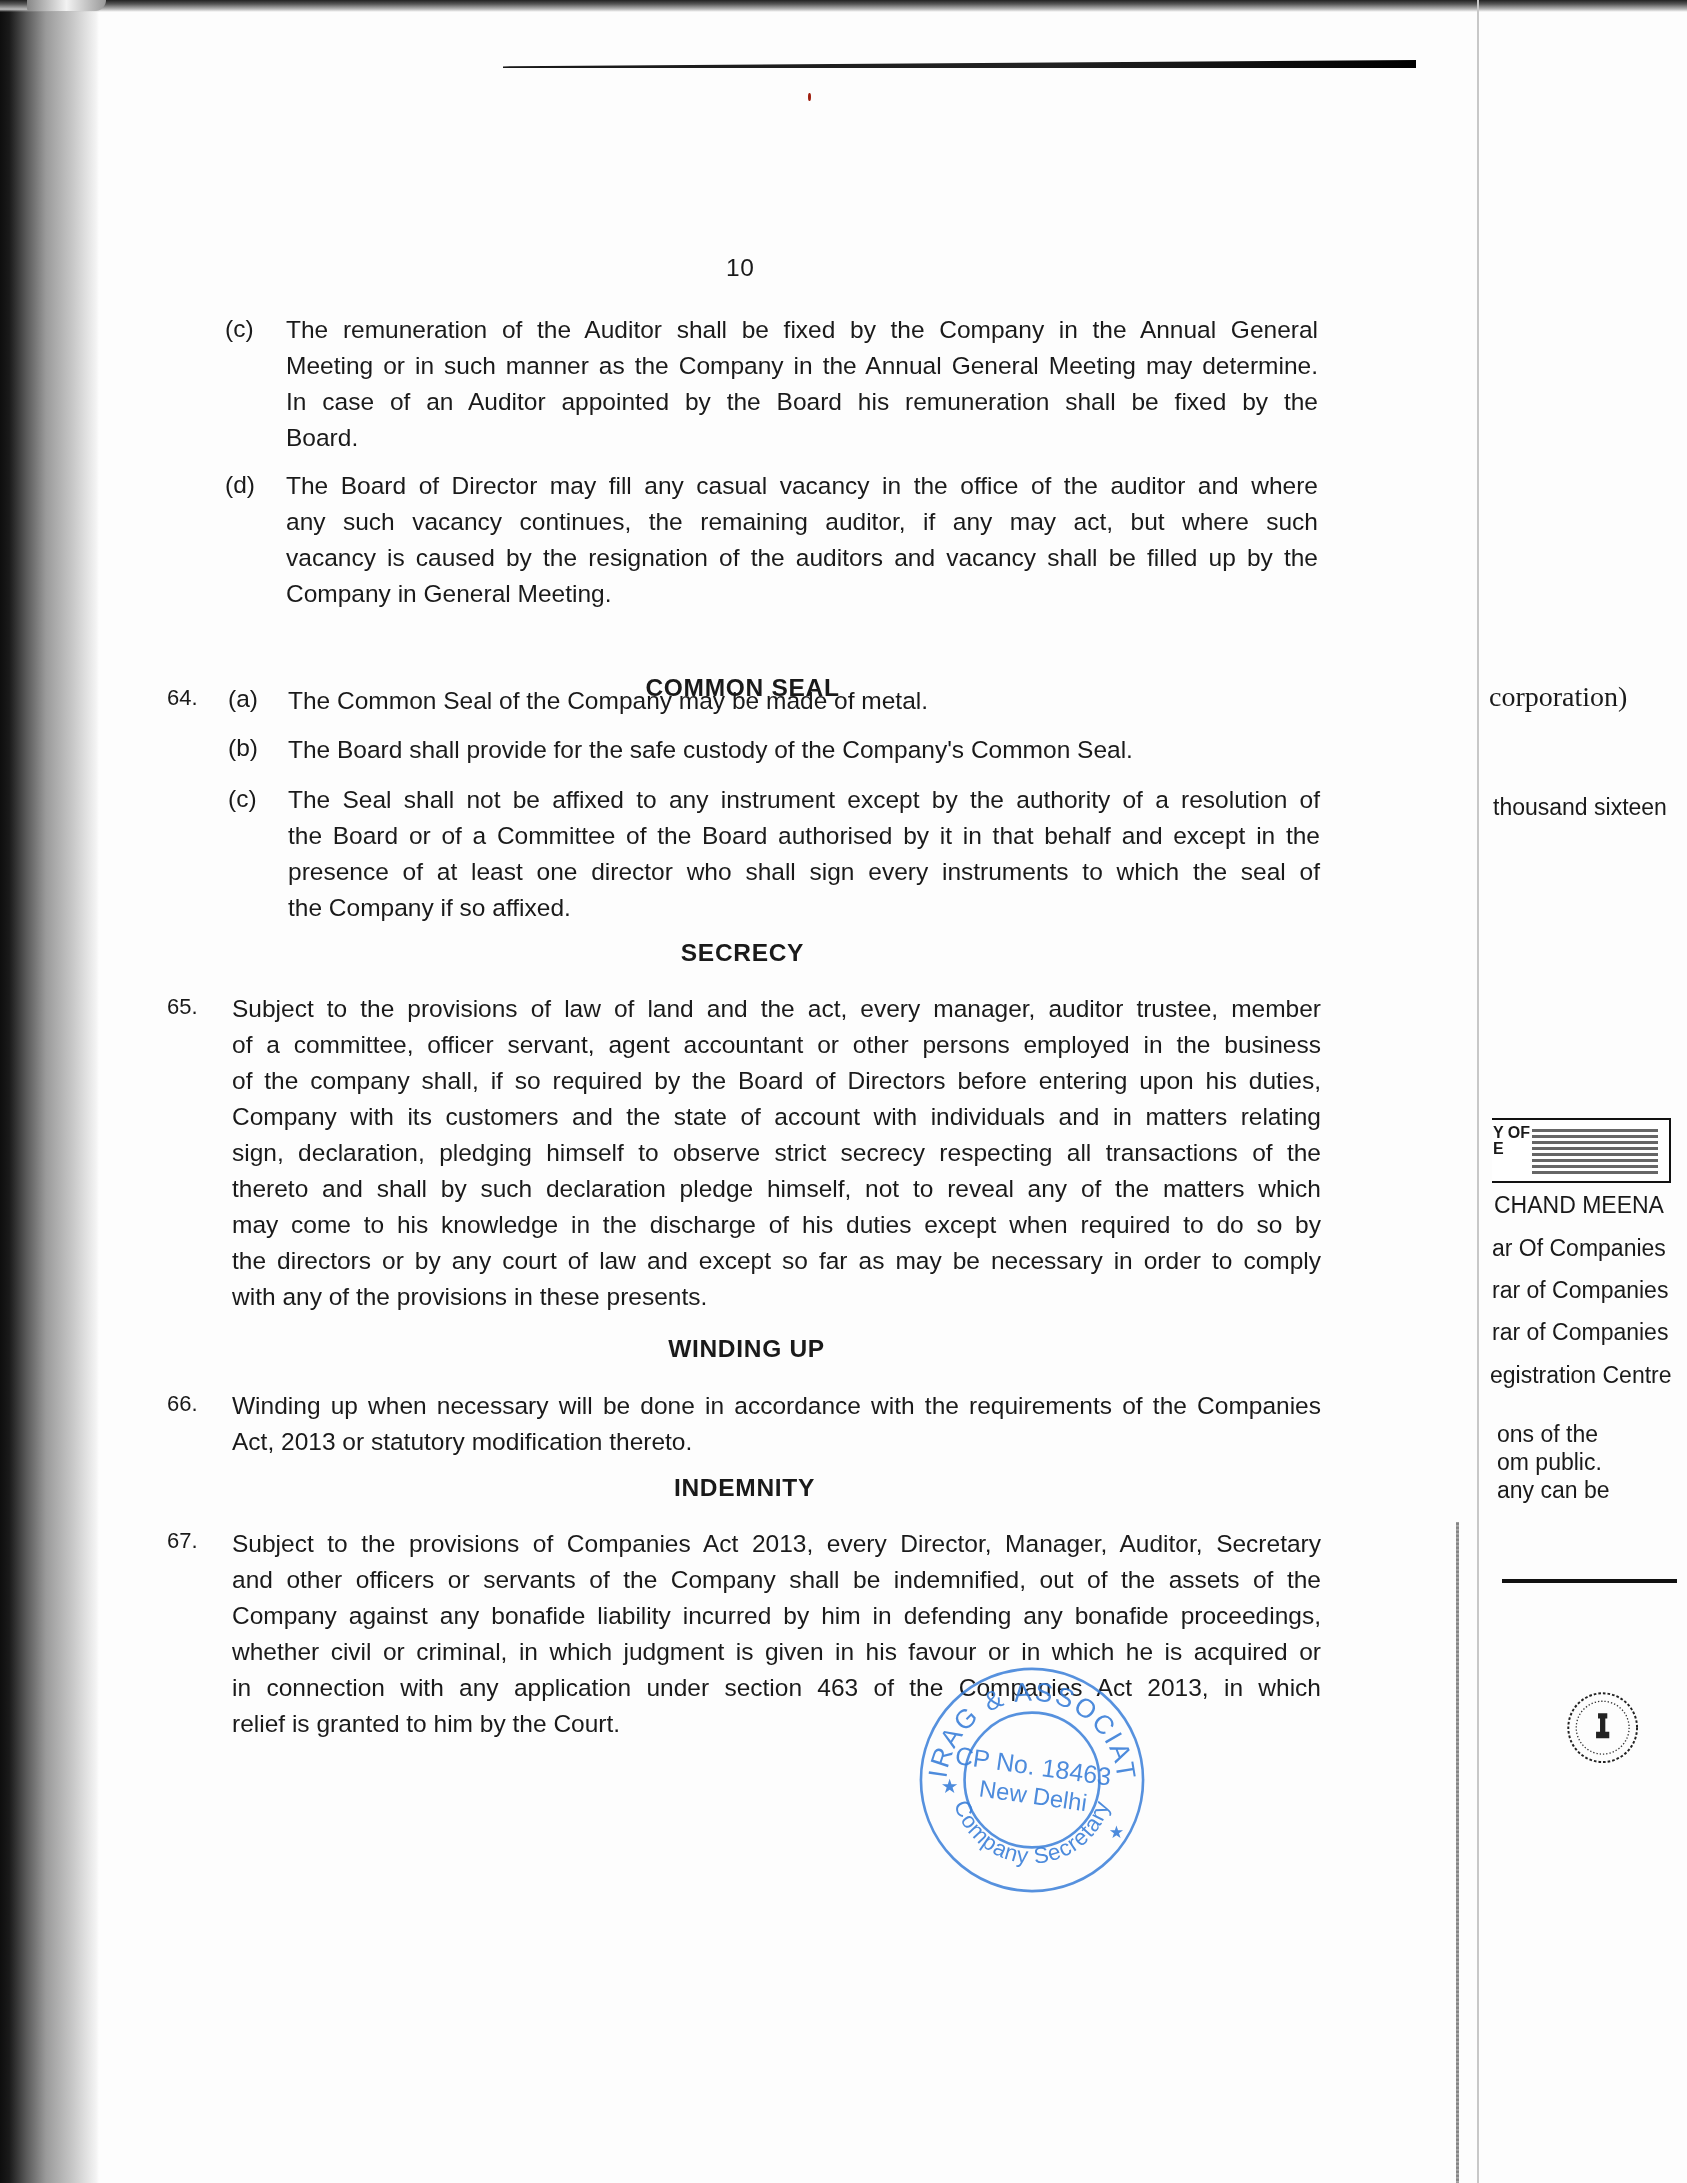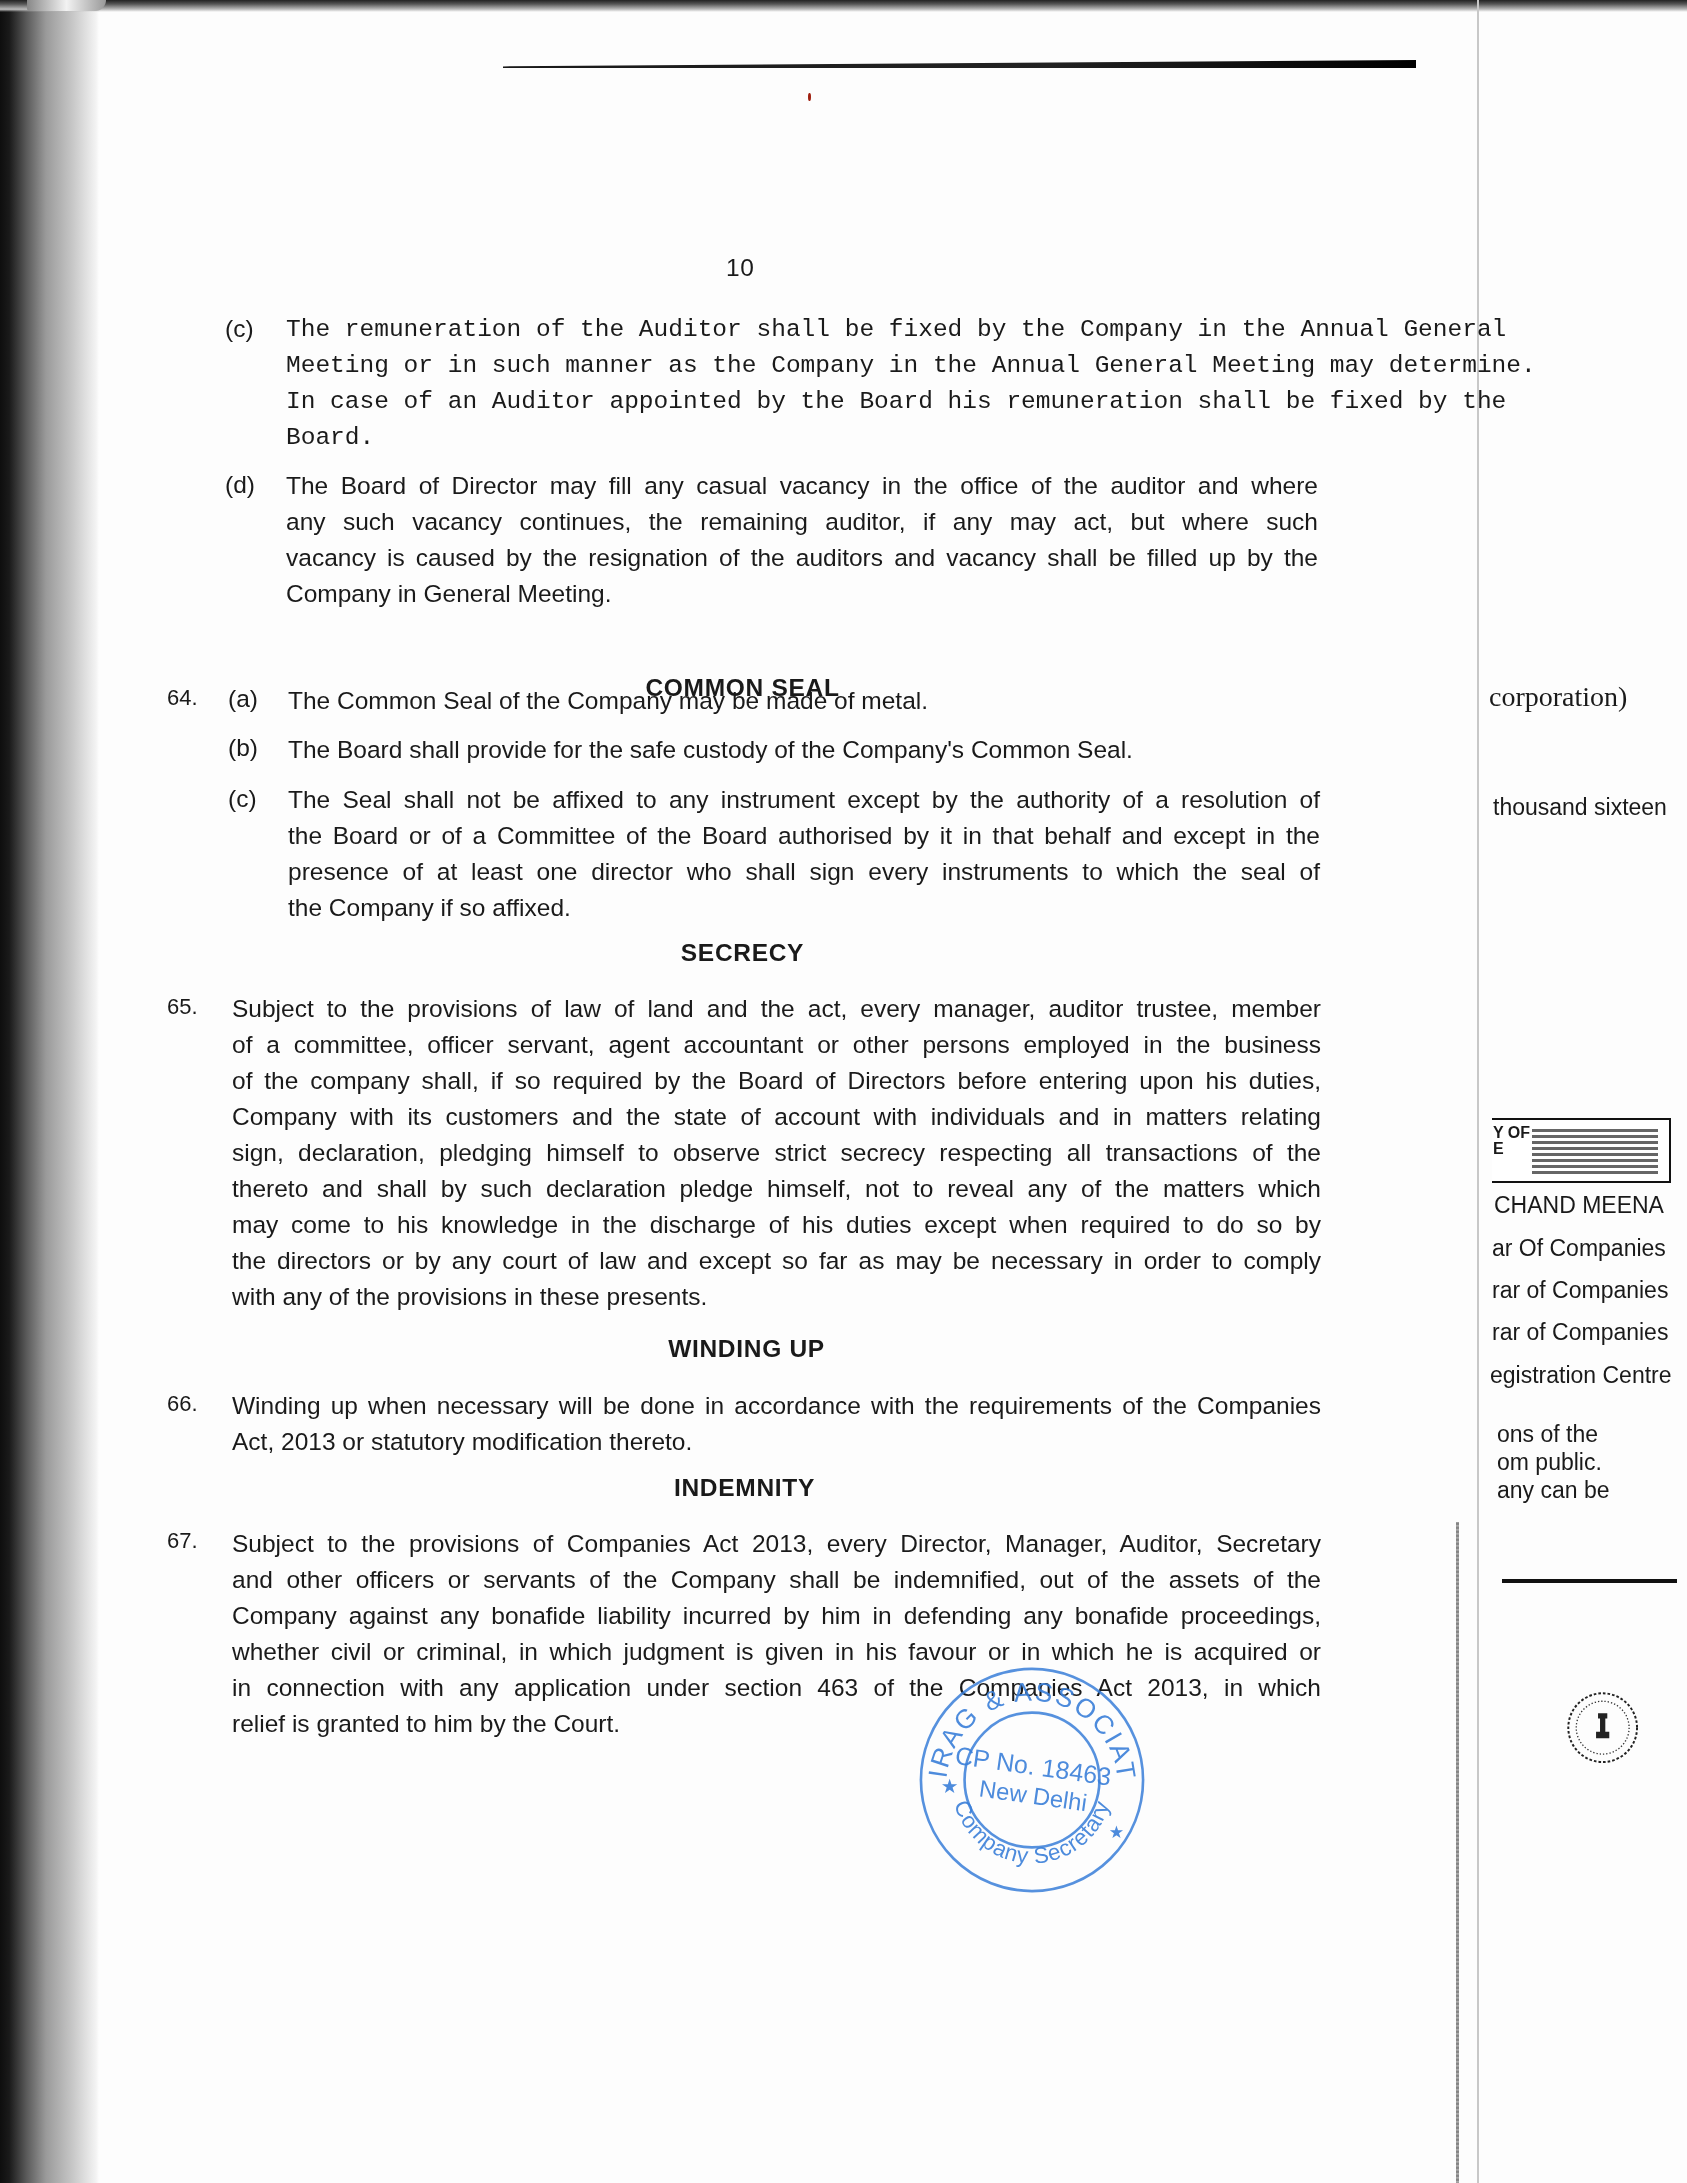--- a/index.html
+++ b/index.html
@@ -92,21 +92,21 @@
 <div class="header-rule"></div>
 <div class="red-dot"></div>
 <div class="page-edge-right"></div>
 <div class="page-edge-right2"></div>
 
 <div class="doc">
 
   <div class="page-number">10</div>
 
   <div class="sub" style="left:225px;top:315px;">(c)</div>
-  <div class="para" style="left:286px;top:312px;width:1032px;font-family:Liberation Mono, monospace;">
+  <div class="para" style="left:286px;top:312px;width:1032px;">
     <span class="line">The remuneration of the Auditor shall be fixed by the Company in the Annual General</span>
     <span class="line">Meeting or in such manner as the Company in the Annual General Meeting may determine.</span>
     <span class="line">In case of an Auditor appointed by the Board his remuneration shall be fixed by the</span>
     <span class="line last">Board.</span>
   </div>
 
   <div class="sub" style="left:225px;top:471px;">(d)</div>
   <div class="para" style="left:286px;top:468px;width:1032px;">
     <span class="line">The Board of Director may fill any casual vacancy in the office of the auditor and where</span>
     <span class="line">any such vacancy continues, the remaining auditor, if any may act, but where such</span>

